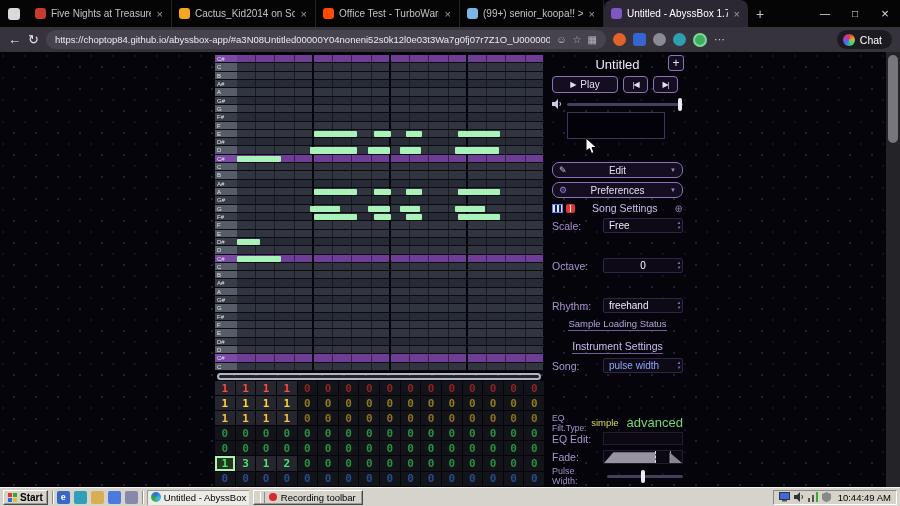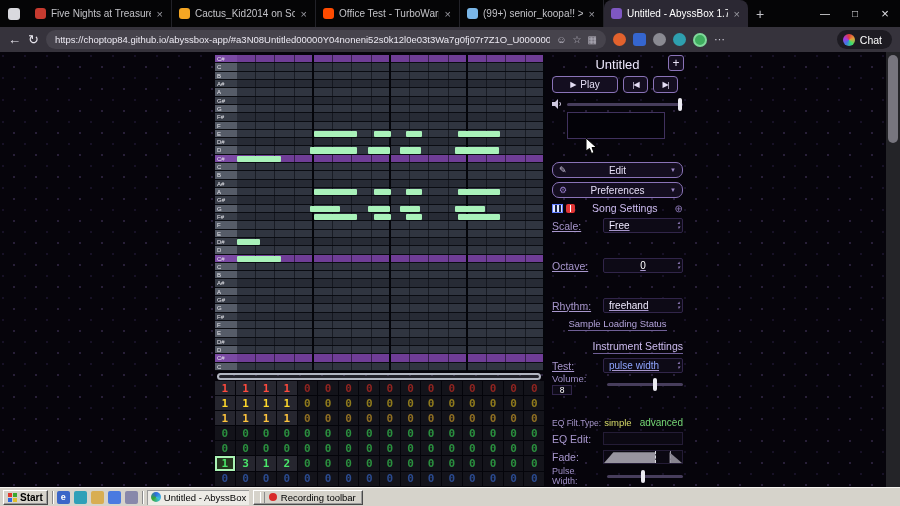--- a/index.html
+++ b/index.html
@@ -80,41 +80,41 @@
   .menubtn{height:16px;background:#140e20;border:1px solid #8a73b8;border-radius:7px;color:#e4ddf4;box-sizing:border-box;justify-content:center;font-size:10px;position:absolute;left:3px;right:3px;display:flex;align-items:center;}
   .mb-file{top:90px;} .mb-edit{top:110px;} .mb-pref{top:130px;}
   .mico{position:absolute;left:6px;font-size:9px;line-height:1;}
   .marrow{position:absolute;right:6px;font-size:6px;color:#9a86c6;}
   .ssh{top:149px;height:14px;gap:3px;}
   .hdr{color:#cdbcf0;font-size:10.5px;}
   .kb-ico{width:11px;height:9px;border:1px solid #5f7cff;box-sizing:border-box;background:linear-gradient(90deg,#dfe6ff 0 2px,#15203f 2px 4px,#dfe6ff 4px 6px,#15203f 6px 8px,#dfe6ff 8px);}
   .rec-ico{width:9px;height:9px;background:#e03535;border-radius:2px;position:relative;}
   .rec-ico::after{content:"";position:absolute;left:4px;top:1px;width:1px;height:7px;background:#fff;}
   .circle-ico{color:#8a76b4;font-size:10px;}
-  .lblrow{height:17px;text-decoration:underline;}
+  .lblrow{height:17px;}
   .r-scale{top:165px;} .r-key{top:185px;} .r-oct{top:205px;} .r-tempo{top:225px;} .r-rhythm{top:245px;}
   .psel{margin-left:auto;width:80px;height:15px;background:#0d0a16;border:1px solid #31254a;border-radius:2px;color:#efeaff;font-size:10px;display:flex;align-items:center;padding:0 10px 0 5px;box-sizing:border-box;position:relative;}
   .psel.blue{color:#8fa5ff;}
   .spin{position:absolute;right:2px;top:1px;display:flex;flex-direction:column;font-size:5px;line-height:5px;color:#8a76b4;}
   .numwide{margin-left:auto;width:80px;height:15px;background:#0d0a16;border:1px solid #31254a;border-radius:2px;color:#fff;font-size:10px;display:flex;align-items:center;justify-content:center;box-sizing:border-box;position:relative;}
   .numbox{width:30px;height:15px;background:#0d0a16;border:1px solid #31254a;border-radius:2px;color:#fff;font-size:10px;display:flex;align-items:center;justify-content:center;box-sizing:border-box;position:relative;}
   .sect{position:absolute;left:3px;right:3px;text-align:center;}
   .s-sample{top:266px;font-size:9.5px;color:#b4a4dc;}
-  .s-inst{top:288px;text-align:right;}
+  .s-inst{top:288px;}
   .sect span{border-bottom:1px solid #6f5f96;padding-bottom:1px;}
   .r-type{top:305px;}
   .r-ivol{top:323px;height:18px;}
   .r-pan{top:342px;height:20px;}
   .stack{display:flex;flex-direction:column;gap:1px;}
   .mini-lbl{font-size:9.5px;color:#a090c8;}
   .mini-num{width:20px;height:10px;background:#0d0a16;border:1px solid #31254a;color:#fff;font-size:8.5px;display:flex;align-items:center;justify-content:center;box-sizing:border-box;}
   .tiny-arrow{font-size:6px;color:#8a76b4;margin-left:auto;margin-right:3px;}
   .r-eqtype{top:364px;height:13px;font-size:8.5px;}
   .eq-simple{margin-left:auto;color:#d8dc6a;font-size:9.5px;}
-  .eq-adv{margin-left:8px;color:#76d876;font-size:10px;}
+  .eq-adv{margin-left:8px;color:#76d876;font-size:13px;}
   .r-eq{top:379px;height:15px;} .r-fade{top:397px;height:16px;} .r-pw{top:415px;height:18px;}
   .canvasbox{margin-left:auto;width:80px;height:13px;background:#0b0812;border:1px solid #241c36;box-sizing:border-box;position:relative;overflow:hidden;}
   .fade-fill{position:absolute;inset:0;background:#97949f;clip-path:polygon(0 100%,12% 10%,66% 10%,66% 100%);}
   .fade-dash{position:absolute;left:66%;top:0;bottom:0;border-left:1px dashed #d8d8e0;}
   .fade-dash2{position:absolute;left:84%;top:0;bottom:0;border-left:1px dashed #9a97a4;}
   .fade-out{position:absolute;inset:0;background:#87848f;clip-path:polygon(84% 10%,100% 100%,84% 100%);}
   .twolbl{font-size:9px;color:#a090c8;line-height:1.15;}
 
   
   .scrollbar{position:absolute;right:0;top:0;width:14px;height:435px;background:#242428;}
@@ -516,39 +516,30 @@
               <i>▴</i>
               <i>▾</i>
             </span>
         </div>
       </div>
 
       <div class="sect s-sample"><span>Sample Loading Status</span></div>
       <div class="sect s-inst hdr"><span>Instrument Settings</span></div>
 
       <div class="prow lblrow r-type">
-        <span>Test:</span>
+        <span>Song:</span>
         <div class="psel blue">
           <span>pulse width</span>
           <span class="spin">
               <i>▴</i>
               <i>▾</i>
             </span>
         </div>
       </div>
 
-      <div class="prow r-ivol">
-        <div class="stack">
-          <span class="mini-lbl">Volume:</span>
-          <span class="mini-num">8</span>
-        </div>
-        <div class="sldtrack" style="width:76px;margin-left:auto">
-          <div class="sldhandle" style="left:46px"></div>
-        </div>
-      </div>
 
 
       <div class="prow r-eqtype">
         <span>EQ Filt.Type:</span>
         <span class="eq-simple">simple</span>
         <span class="eq-adv">advanced</span>
       </div>
 
       <div class="prow r-eq">
         <span>EQ Edit:</span>
@@ -604,15 +595,34 @@
     <div class="tb-div"></div>
     <div class="task">
       <span class="task-ico"></span>
       <span>Untitled - AbyssBox 1...</span>
     </div>
     <div class="rectb bevel-out">
       <span class="grip"></span>
       <span class="recdot"></span>
       <span>Recording toolbar</span>
     </div>
+    <div class="tray bevel-in">
+      <svg class="tray-ico" width="11" height="10" viewBox="0 0 11 10">
+          <rect x="0.5" y="0.5" width="10" height="7" fill="#3a6ae0" stroke="#333"></rect>
+          <rect x="3" y="8" width="5" height="1.5" fill="#555"></rect>
+        </svg>
+      <svg class="tray-ico" width="10" height="10" viewBox="0 0 10 10">
+          <polygon points="0,3 3,3 6,0 6,10 3,7 0,7" fill="#333"></polygon>
+          <path d="M7.5 3 A2.5 2.5 0 0 1 7.5 7" stroke="#333" fill="none" stroke-width="1"></path>
+        </svg>
+      <svg class="tray-ico" width="10" height="10" viewBox="0 0 10 10">
+          <rect x="0" y="6" width="2" height="4" fill="#555"></rect>
+          <rect x="4" y="3" width="2" height="7" fill="#555"></rect>
+          <rect x="8" y="0" width="2" height="10" fill="#3aa82f"></rect>
+        </svg>
+      <svg class="tray-ico" width="9" height="10" viewBox="0 0 9 10">
+          <path d="M4.5 0 L9 2 V6 C9 8 7 9.5 4.5 10 C2 9.5 0 8 0 6 V2 Z" fill="#888"></path>
+        </svg>
+      <span class="clock">10:44:49 AM</span>
+    </div>
   </div>
 
 </div>
 
 </body></html>

